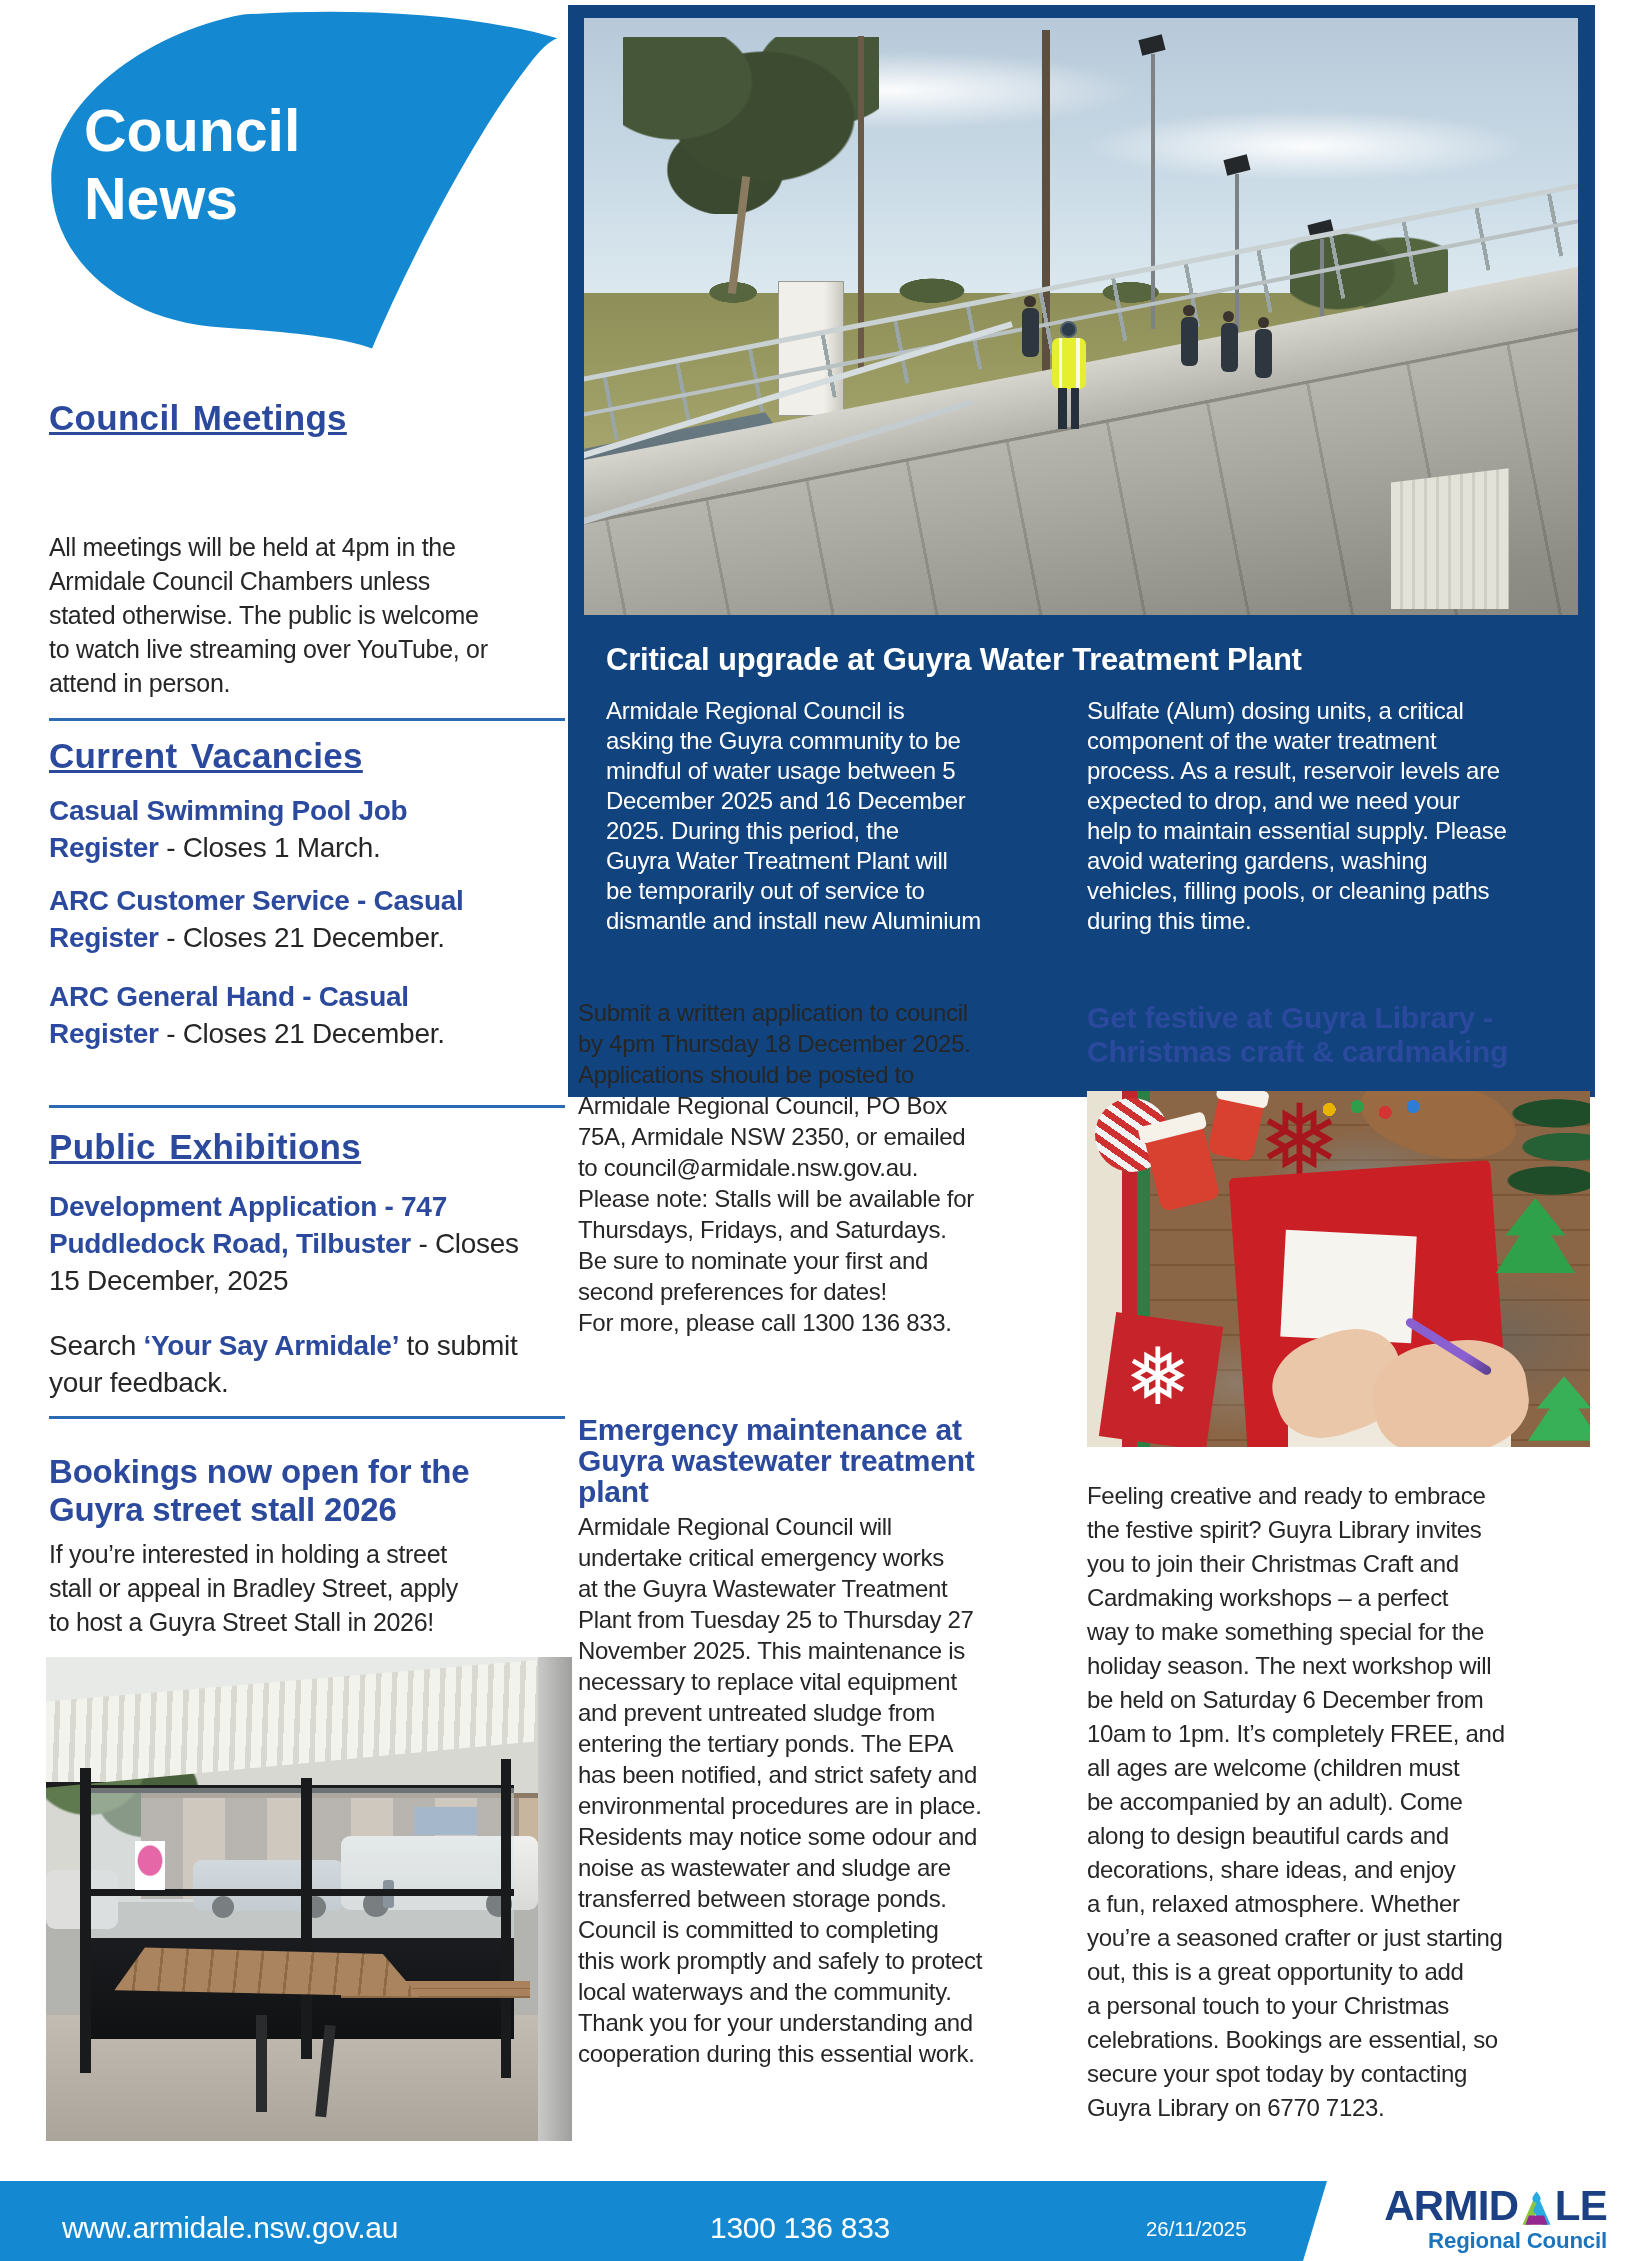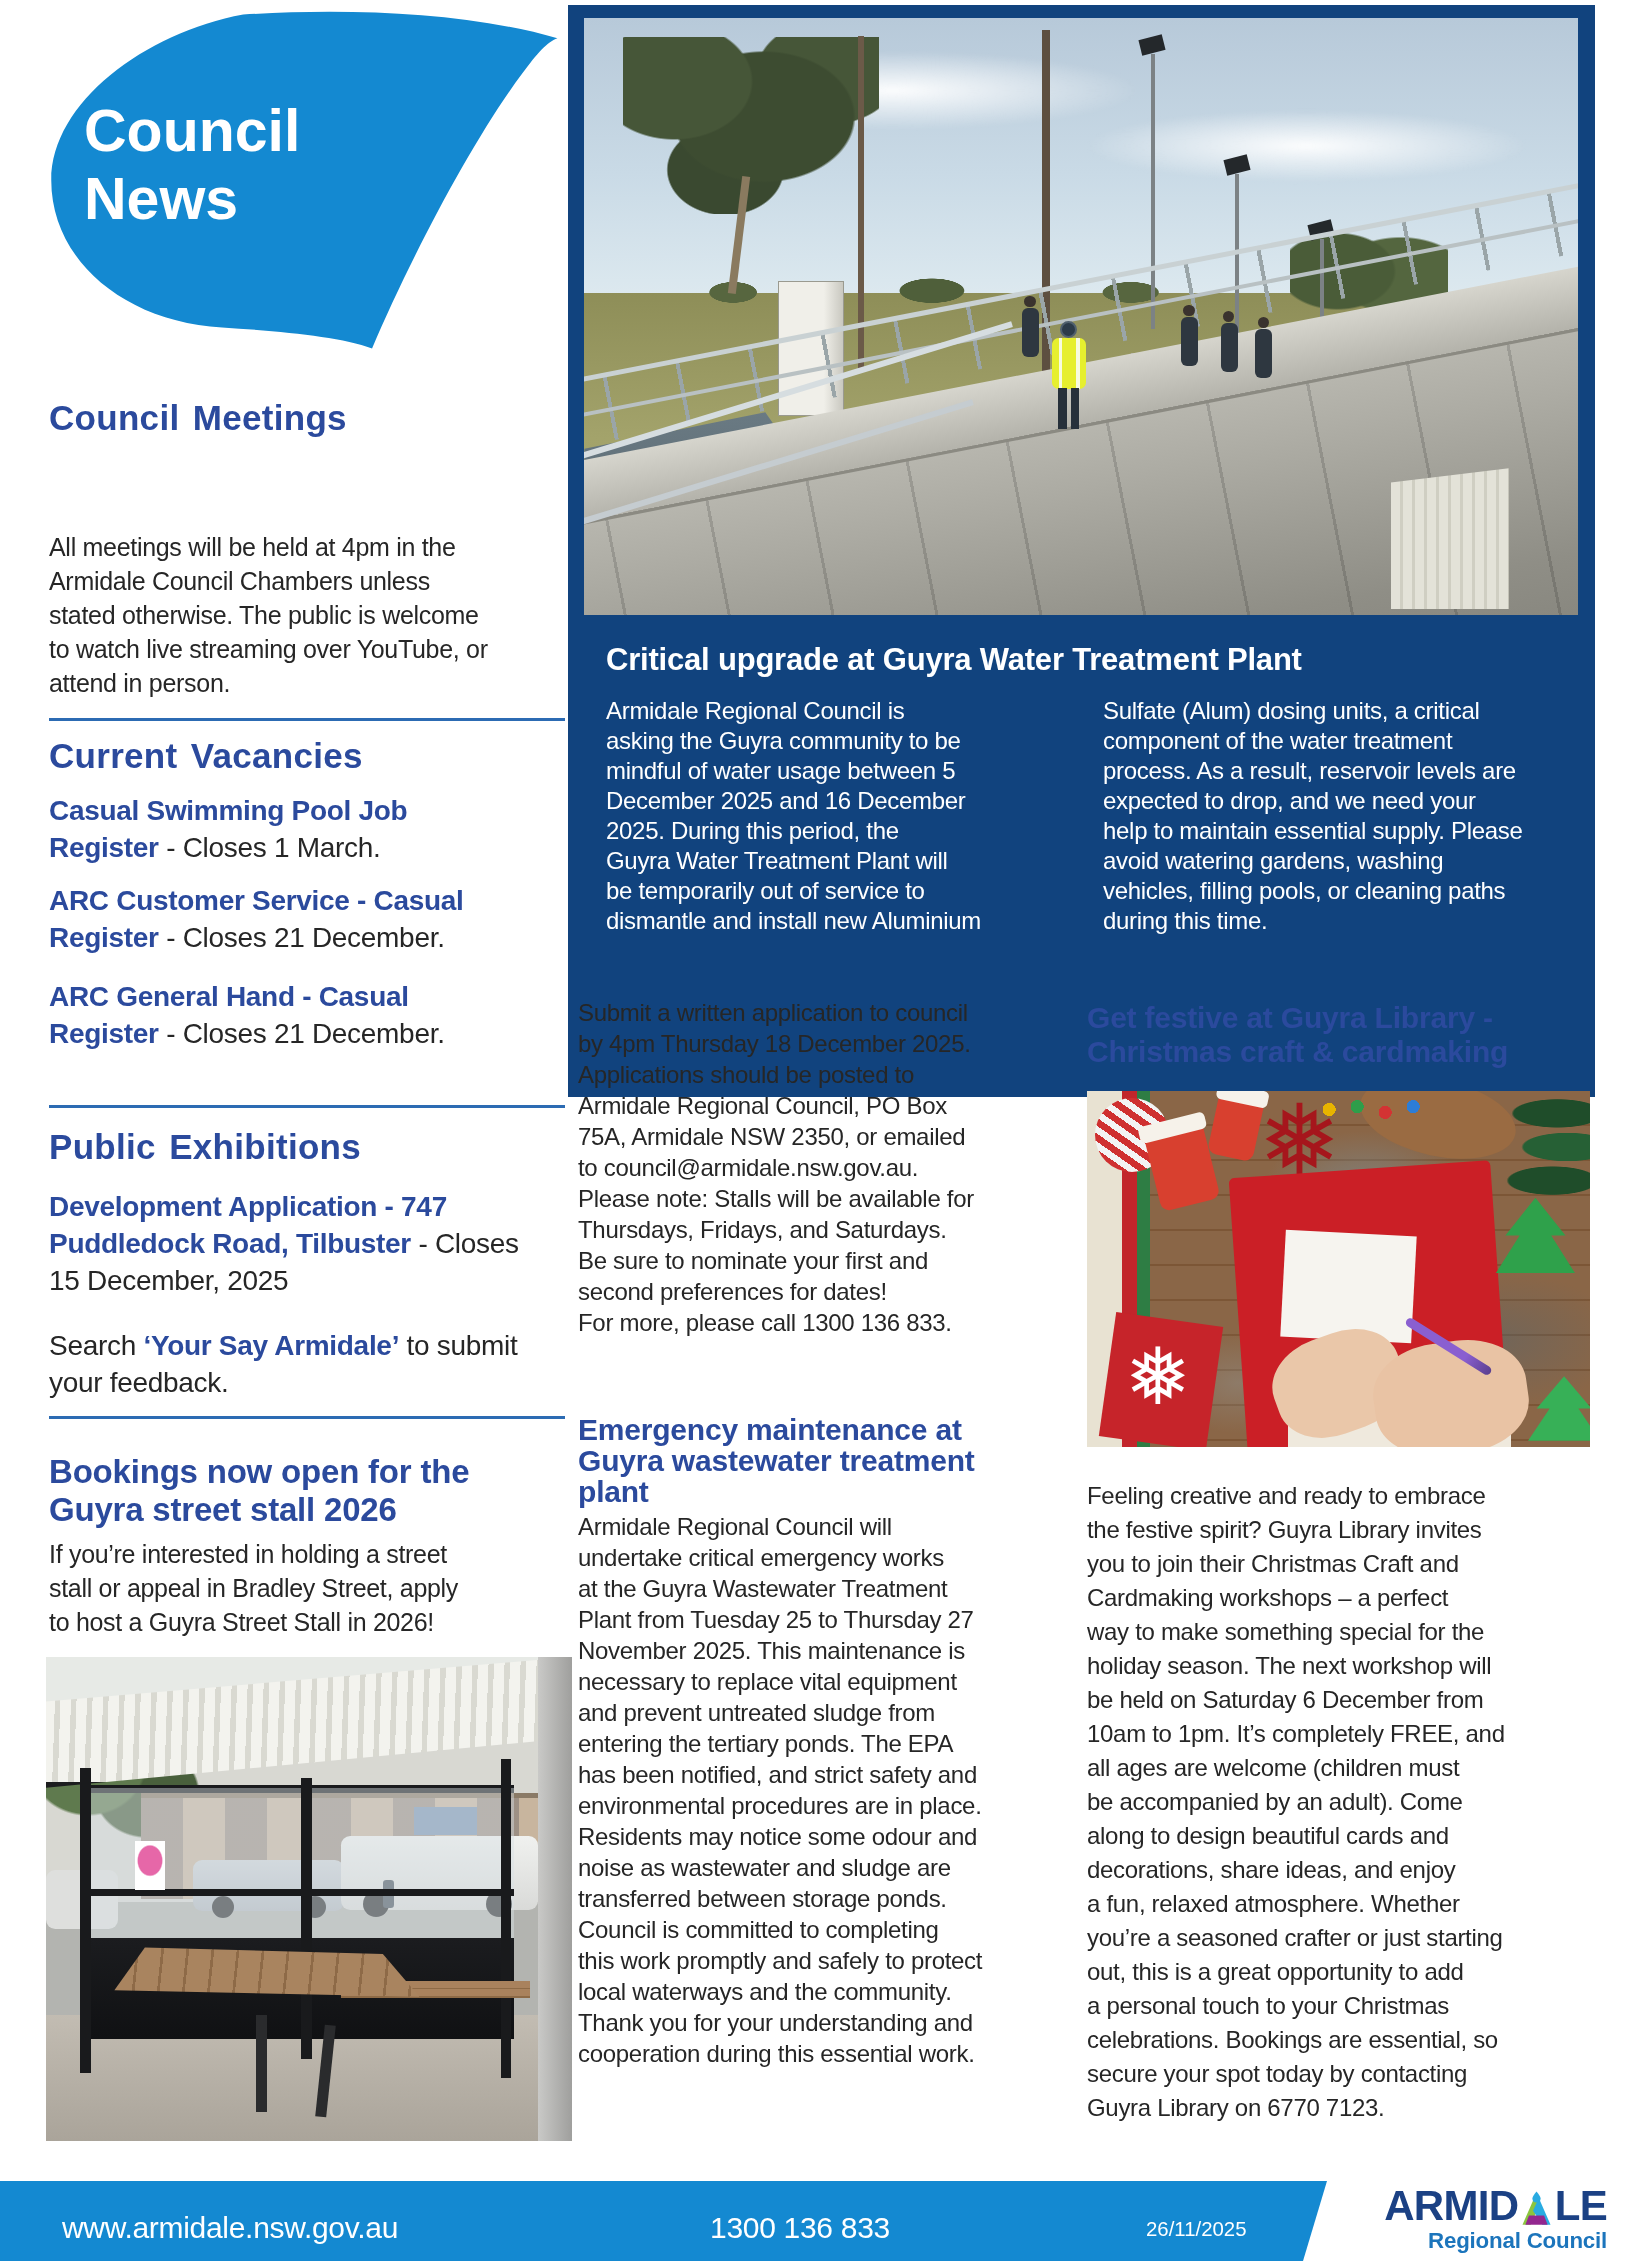--- a/index.html
+++ b/index.html
@@ -14,40 +14,40 @@
     --logo-purple:#93278f;
     --logo-reg:#1c75bc;
   }
   *{margin:0;padding:0;box-sizing:border-box;}
   html,body{background:#ffffff;}
   body{font-family:"Liberation Sans", sans-serif;}
   .page{position:relative;width:1629px;height:2261px;background:#fff;overflow:hidden;}
   .pre{white-space:pre-line;}
 
   
-  .section-head{position:absolute;font-weight:700;color:var(--head);font-size:35px;letter-spacing:0.3px;word-spacing:3.3px;}
+  .section-head{position:absolute;font-weight:700;color:var(--head);font-size:35px;letter-spacing:0.3px;word-spacing:3.3px;text-decoration:underline;}
   .lead-bold{position:absolute;font-weight:700;color:var(--head);font-size:30px;line-height:37px;letter-spacing:-0.2px;}
   .body-text{position:absolute;font-weight:300;color:var(--ink);font-size:25px;line-height:34px;letter-spacing:-0.3px;}
   .mid-text{position:absolute;font-weight:300;color:var(--ink);font-size:24px;line-height:31px;letter-spacing:-0.3px;}
   .sub-head{position:absolute;font-weight:700;color:var(--head);letter-spacing:-0.2px;}
   .mix{position:absolute;font-size:28px;line-height:37px;letter-spacing:-0.3px;white-space:pre-line;}
   .run-strong{font-weight:700;color:var(--head);}
   .run-plain{font-weight:300;color:var(--ink);}
   .rule{position:absolute;height:2.6px;background:var(--rule);width:516px;left:49px;}
 
   
   .masthead-svg{position:absolute;left:46px;top:4px;width:518px;height:355px;}
   .masthead-title{position:absolute;left:84px;top:97px;color:#fff;font-weight:700;font-size:59px;line-height:68px;letter-spacing:0;}
 
   
   .feature-panel{position:absolute;left:568px;top:5.3px;width:1027px;height:1092px;background:var(--navy);}
   .feature-head{position:absolute;left:38px;top:637px;color:#fff;font-weight:700;font-size:31px;letter-spacing:-0.2px;}
   .feature-col{position:absolute;top:691px;color:#fff;font-weight:300;font-size:24px;line-height:30px;letter-spacing:-0.3px;}
   .feature-col.c1{left:38px;width:463px;}
-  .feature-col.c2{left:519px;width:503px;margin-left:16px;}
+  .feature-col.c2{left:519px;width:503px;}
 
   
   .photo{position:absolute;overflow:hidden;}
 
   
   .photo-water{left:16.4px;top:13px;width:994px;height:597px;background:linear-gradient(180deg,#b7c9d9 0%,#c9dae6 26%,#dae7ee 44%,#e3ecf0 52%);}
   .wp-cloud{position:absolute;filter:blur(2px);background:radial-gradient(ellipse at center,rgba(255,255,255,.95),rgba(255,255,255,0) 70%);}
   .wp-field{position:absolute;left:0;top:46%;width:100%;height:54%;background:linear-gradient(180deg,#8e8e58 0%,#a3a36b 45%,#96995e 100%);}
   .wp-treeline{position:absolute;left:0;top:42.5%;width:100%;height:34px;background-image:
      radial-gradient(39px 17px at 15% 60%,#57663f 60%,transparent 62%),

